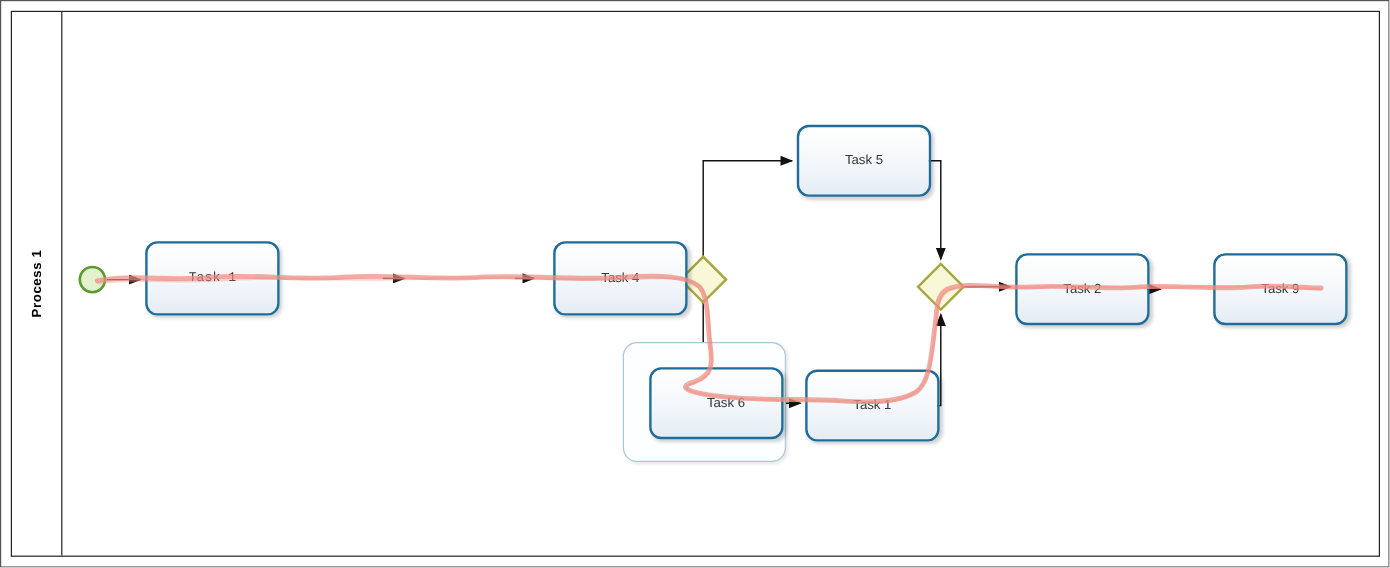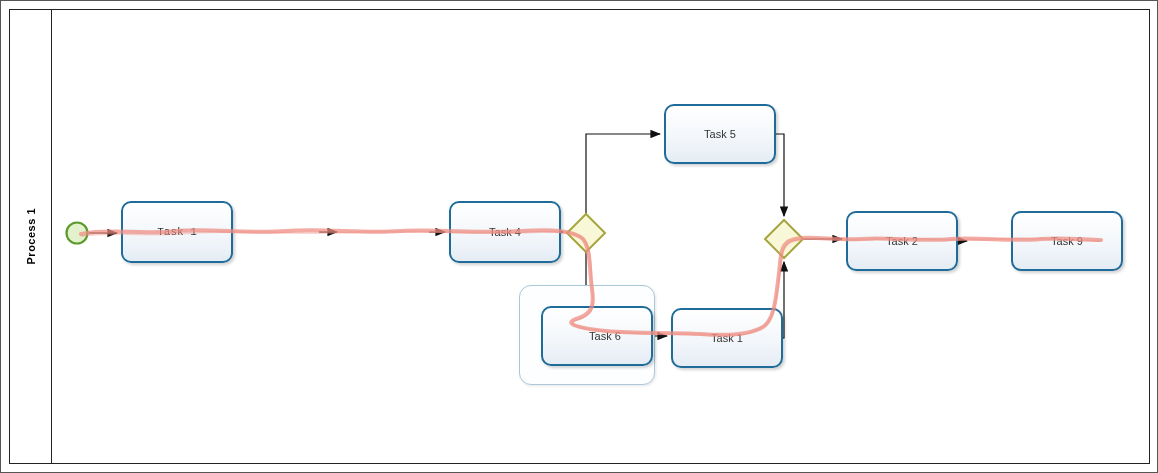--- a/index.html
+++ b/index.html
@@ -92,21 +92,21 @@
 
     <circle class="start-event" cx="76" cy="232" r="10.5"></circle>
     <polygon class="gateway" points="566,232 585,213 604,232 585,251"></polygon>
     <polygon class="gateway" points="764,238 783,219 802,238 783,257"></polygon>
     <circle class="end-event" cx="1107" cy="240" r="10"></circle>
   </svg>
 
   <div class="subprocess"></div>
 
   <div class="task" style="left:120px;top:200px;font-family:Liberation Mono, monospace;">Task 1</div>
-  <div class="task" style="left:448px;top:200px;">Task 4</div>
+  <div class="task" style="left:460px;top:200px;">Task 4</div>
   <div class="task small" style="left:663px;top:103px;">Task 5</div>
   <div class="task small" style="left:540px;top:305px;padding-left:16px;">Task 6</div>
   <div class="task small" style="left:845px;top:210px;">Task 2</div>
   <div class="task small" style="left:670px;top:307px;">Task 1</div>
   <div class="task small" style="left:970px;top:210px;margin-left:40px;">Task 9</div>
 
   <svg id="trace-layer" class="layer" width="1158" height="473">
     <path class="trace" d="M 80 233
          C 110 227, 140 234, 175 230
          C 210 227, 245 233, 285 230

